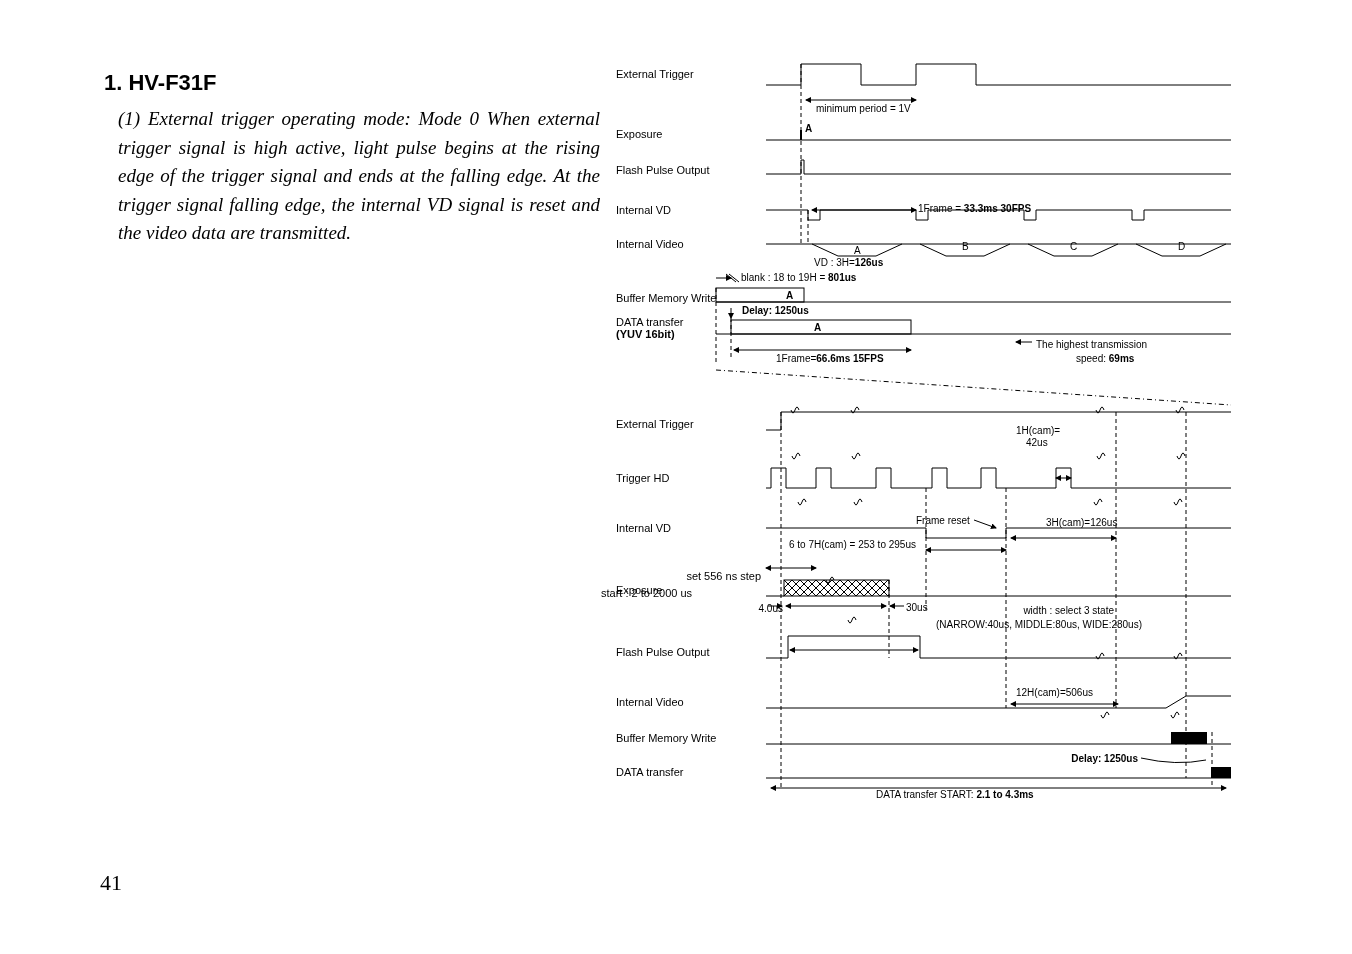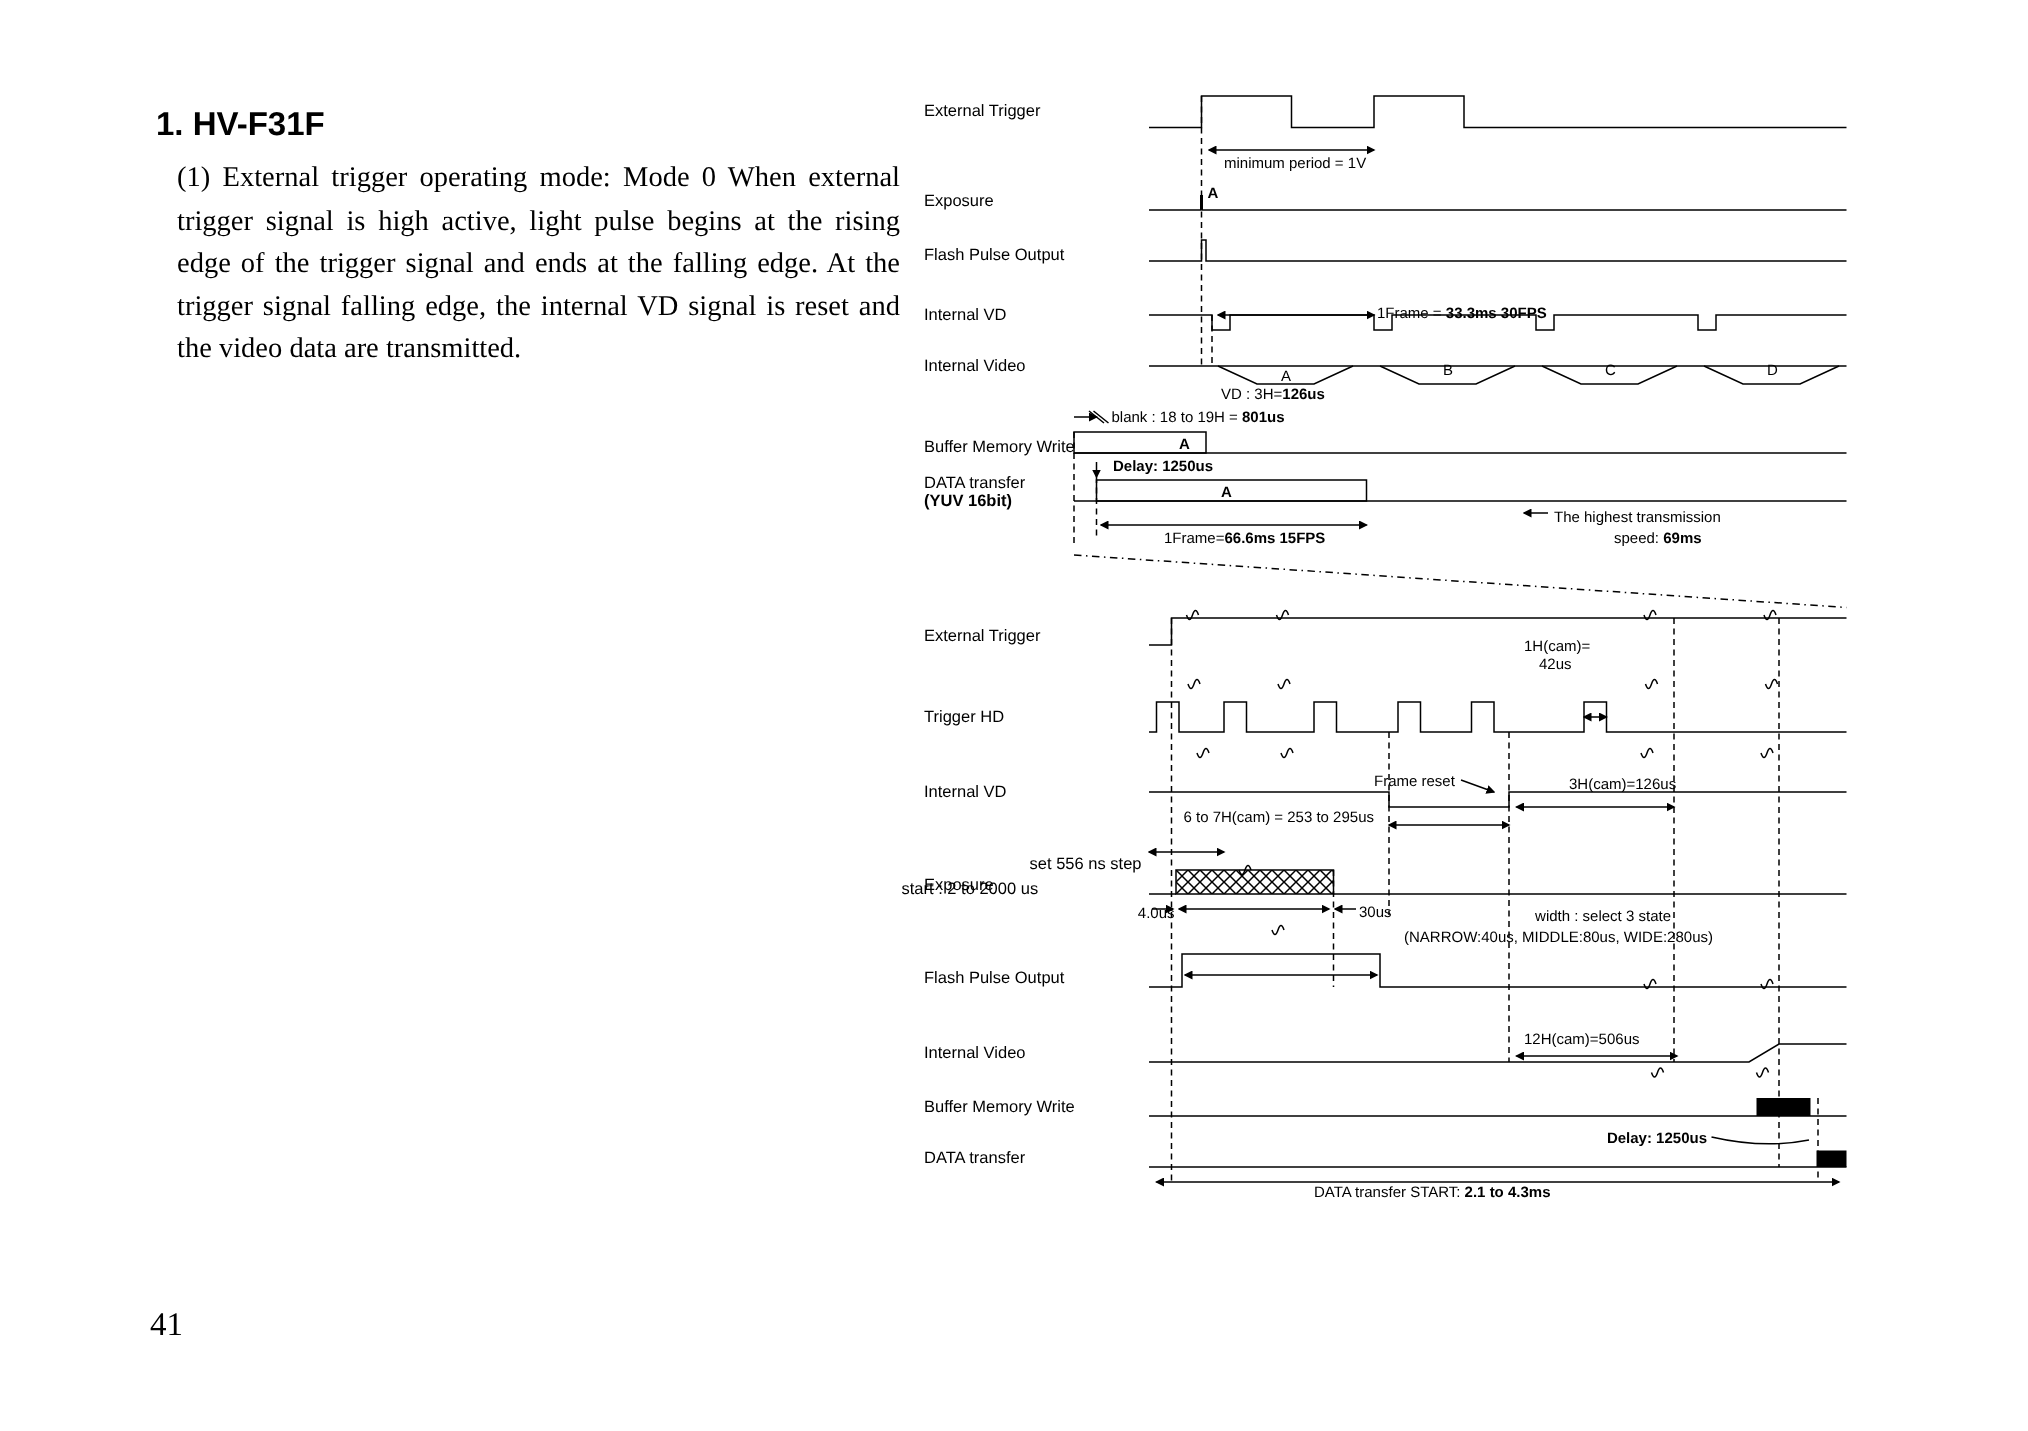--- a/index.html
+++ b/index.html
@@ -34,21 +34,21 @@
     gap: 16px;
   }
   .leftcol {
     width: 500px;
     font-family: Georgia, "Times New Roman", serif;
     font-size: 19px;
     line-height: 1.5;
   }
   .leftcol p { margin: 0 0 14px 0; text-align: justify; }
   .leftcol .section { font-weight: bold; font-family: Arial, sans-serif; font-size: 22px; margin: 6px 0 6px 4px;}
-  .leftcol .sub { margin-left: 18px; text-align: justify; }
+  .leftcol .sub { margin-left: 18px; text-align: justify; font-style: italic; }
   .rightcol {
     flex: 1;
     font-family: Arial, Helvetica, sans-serif;
     font-size: 11px;
     position: relative;
   }
   .page-num {
     position: absolute;
     left: 100px;
     top: 870px;

